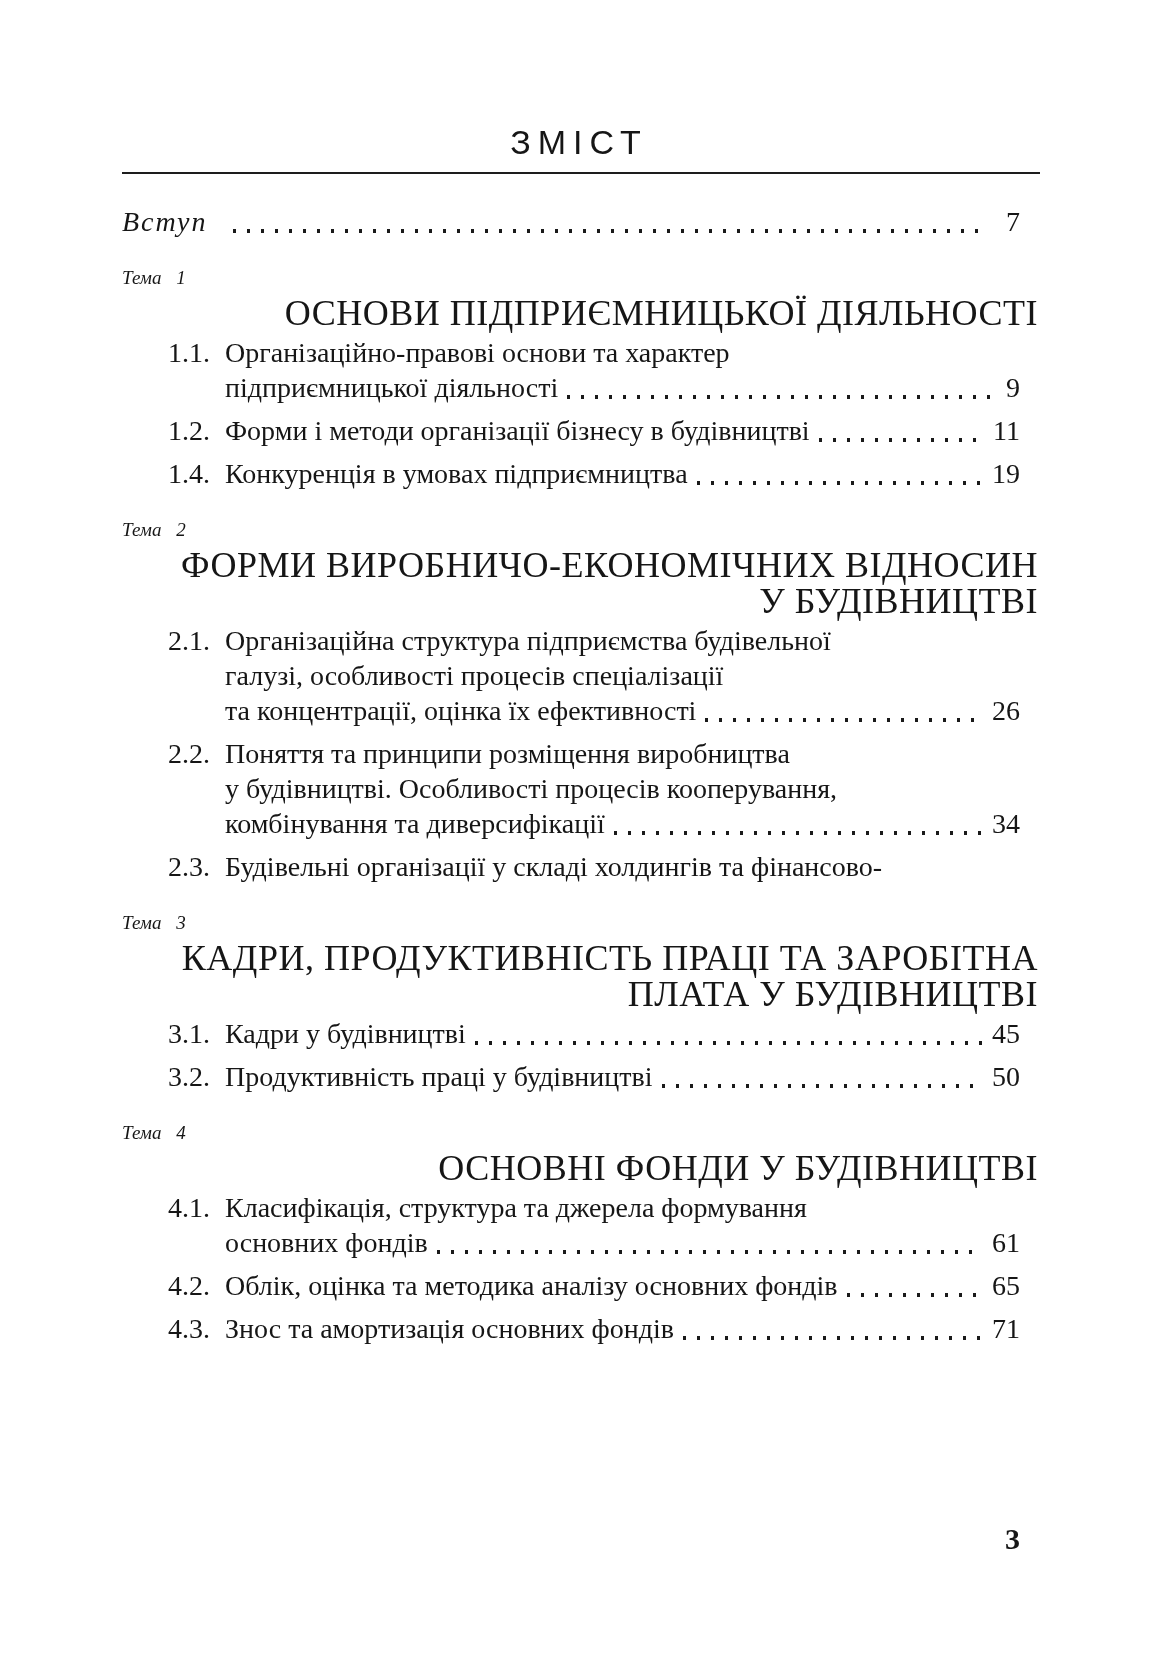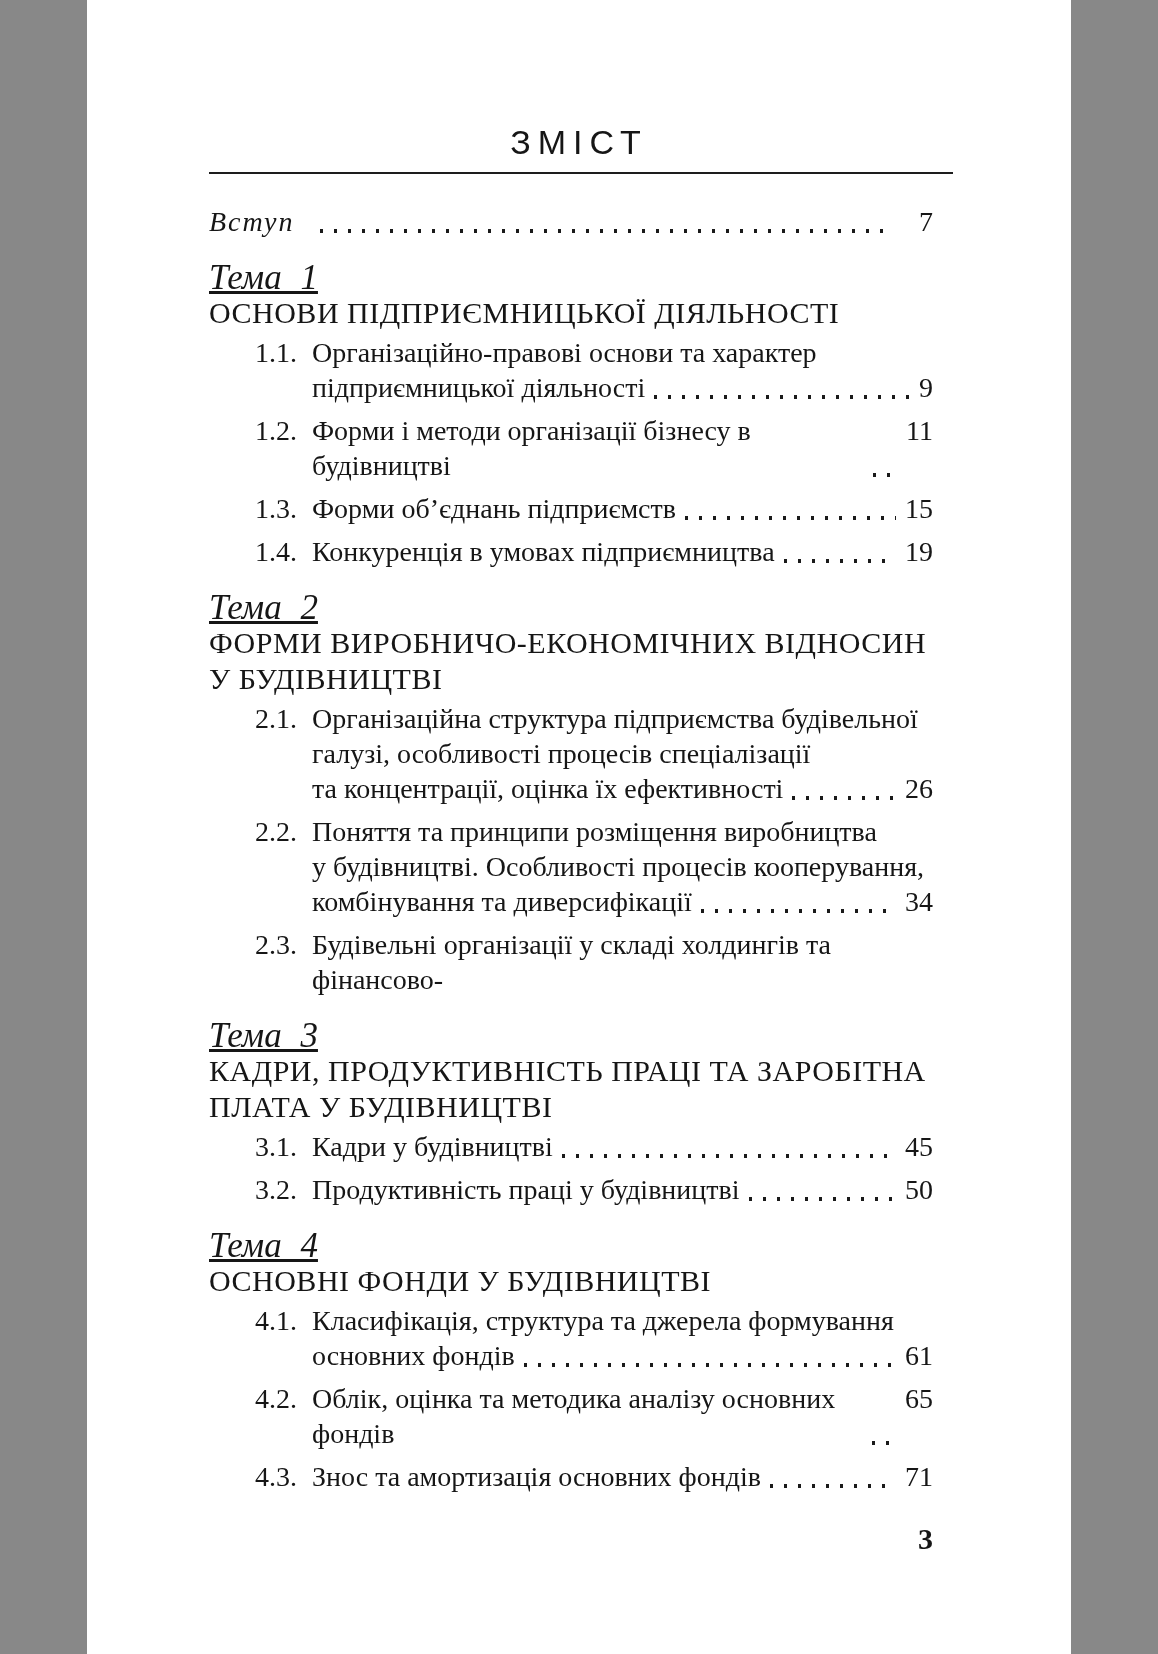--- a/index.html
+++ b/index.html
@@ -1,18 +1,18 @@
 <!DOCTYPE html>
 <html lang="uk"><head>
 <meta charset="utf-8">
 <style>
   html, body { margin: 0; padding: 0; background: #888; }
   .page {
     position: relative;
-    width: 984px;
+    width: 1158px;
     height: 1654px;
     margin: 0 auto;
     background: #ffffff;
     color: #161616;
     font-family: "Liberation Serif", "DejaVu Serif", serif;
     overflow: hidden;
   }
   
   .head { padding-top: 122px; }
   .doc-title {
@@ -41,29 +41,29 @@
     background: repeating-linear-gradient(to right, #1a1a1a 0 3px, transparent 3px 14px);
   }
   .pnum { white-space: nowrap; }
   
   .intro { margin-top: 30px; gap: 17px; }
   .intro-label { font-style: italic; letter-spacing: 2px; }
   
   .section { margin-top: 22px; }
   .topic-label {
     font-style: italic;
-    font-size: 35px;
+    font-size: 19px;
     line-height: 34px;
     word-spacing: 10px;
-    text-decoration: underline;
   }
   .topic-title {
-    font-size: 30px;
+    font-size: 36px;
     line-height: 36px;
     letter-spacing: 0.5px;
+    text-align: right;
   }
   .items { margin-left: 46px; margin-top: 4px; }
   .item { display: flex; }
   .item + .item { margin-top: 8px; }
   .inum { flex: 0 0 57px; white-space: nowrap; }
   .ibody { flex: 1 1 auto; min-width: 0; }
   
   .folio {
     position: absolute;
     top: 1522px;
@@ -109,30 +109,20 @@
               <span class="inum">1.2.</span>
               <div class="ibody">
                 <div class="toc-row">
                   <span class="iline-last">Форми і методи організації бізнесу в будівництві</span>
                   <span class="leader"></span>
                   <span class="pnum">11</span>
                 </div>
               </div>
             </div>
             <div class="item">
-              <span class="inum">1.3.</span>
-              <div class="ibody">
-                <div class="toc-row">
-                  <span class="iline-last">Форми об’єднань підприємств</span>
-                  <span class="leader"></span>
-                  <span class="pnum">15</span>
-                </div>
-              </div>
-            </div>
-            <div class="item">
               <span class="inum">1.4.</span>
               <div class="ibody">
                 <div class="toc-row">
                   <span class="iline-last">Конкуренція в умовах підприємництва</span>
                   <span class="leader"></span>
                   <span class="pnum">19</span>
                 </div>
               </div>
             </div>
           </div>

